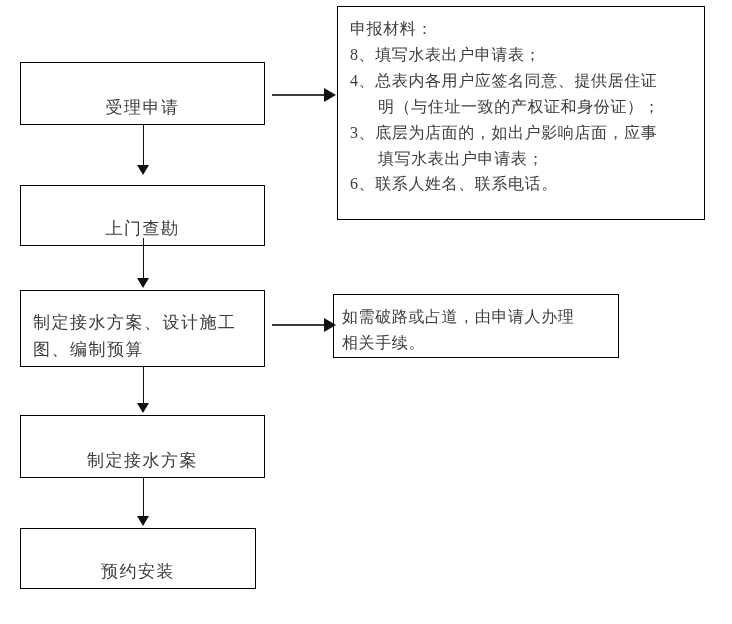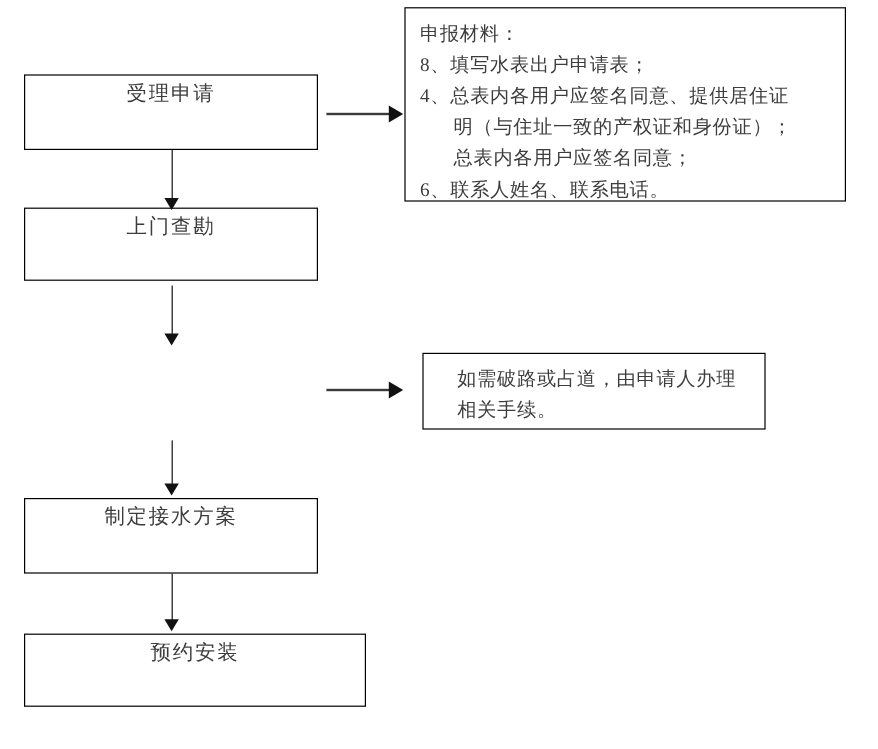--- a/index.html
+++ b/index.html
@@ -23,54 +23,55 @@
     height: 624px;
   }
 
   
   .proc-box {
     position: absolute;
     box-sizing: border-box;
     border: 1.3px solid #000000;
     background: #ffffff;
     display: flex;
-    align-items: flex-start;
+    align-items: flex-end;
     justify-content: center;
     text-align: center;
     font-size: 17px;
     letter-spacing: 1.5px;
     color: #3d3d3d;
     line-height: 1.55;
     padding: 2px 10px;
+    font-family: Liberation Mono, monospace;
   }
   .proc-box.left-align {
     justify-content: flex-start;
     text-align: left;
     padding-left: 12px;
   }
 
   #box-1 { left: 20px;  top: 62px;  width: 245px; height: 63px; }
-  #box-2 { left: 20px;  top: 173px; width: 245px; height: 61px; }
+  #box-2 { left: 20px;  top: 185px; width: 245px; height: 61px; }
   #box-3 { left: 20px;  top: 290px; width: 245px; height: 77px; }
   #box-4 { left: 20px;  top: 415px; width: 245px; height: 63px; }
-  #box-5 { left: 20px;  top: 528px; width: 285px; height: 61px; }
+  #box-5 { left: 20px;  top: 528px; width: 236px; height: 61px; }
 
   
   .info-box {
     position: absolute;
     box-sizing: border-box;
     border: 1.3px solid #000000;
     background: #ffffff;
     font-size: 16px;
     line-height: 1.62;
     color: #3d3d3d;
     letter-spacing: 0.6px;
   }
-  #info-box-1 { left: 337px; top: 6px;   width: 368px; height: 162px; padding: 9px 10px 6px 12px; }
-  #info-box-2 { left: 352px; top: 294px; width: 286px; height: 64px;  padding: 9px 10px 6px 28px; }
+  #info-box-1 { left: 337px; top: 6px;   width: 368px; height: 214px; padding: 9px 10px 6px 12px; }
+  #info-box-2 { left: 333px; top: 294px; width: 286px; height: 64px;  padding: 9px 10px 6px 8px; }
 
   .info-line { white-space: pre; }
   .info-line.indent { padding-left: 28px; }
 
   
   .v-line {
     position: absolute;
     width: 1.6px;
     background: #111111;
   }
@@ -122,35 +123,39 @@
 <div class="canvas">
 
   <div class="proc-box" id="box-1">
     <span>受理申请</span>
   </div>
 
   <div class="proc-box" id="box-2">
     <span>上门查勘</span>
   </div>
 
+  <div class="proc-box left-align" id="box-3">
+    <span>制定接水方案、设计施工图、编制预算</span>
+  </div>
 
   <div class="proc-box" id="box-4">
     <span>制定接水方案</span>
   </div>
 
   <div class="proc-box" id="box-5">
     <span>预约安装</span>
   </div>
 
   <div class="info-box" id="info-box-1">
     <div class="info-line">申报材料：</div>
     <div class="info-line">8、填写水表出户申请表；</div>
     <div class="info-line">4、总表内各用户应签名同意、提供居住证</div>
     <div class="info-line indent">明（与住址一致的产权证和身份证）；</div>
-    <div class="info-line indent">总表内各用户应签名同意；</div>
+    <div class="info-line">3、底层为店面的，如出户影响店面，应事</div>
+    <div class="info-line indent">填写水表出户申请表；</div>
     <div class="info-line">6、联系人姓名、联系电话。</div>
   </div>
 
   <div class="info-box" id="info-box-2">
     <div class="info-line">如需破路或占道，由申请人办理</div>
     <div class="info-line">相关手续。</div>
   </div>
 
   <div class="v-line" id="conn-1-line"></div>
   <div class="v-arrowhead" id="conn-1-head"></div>

